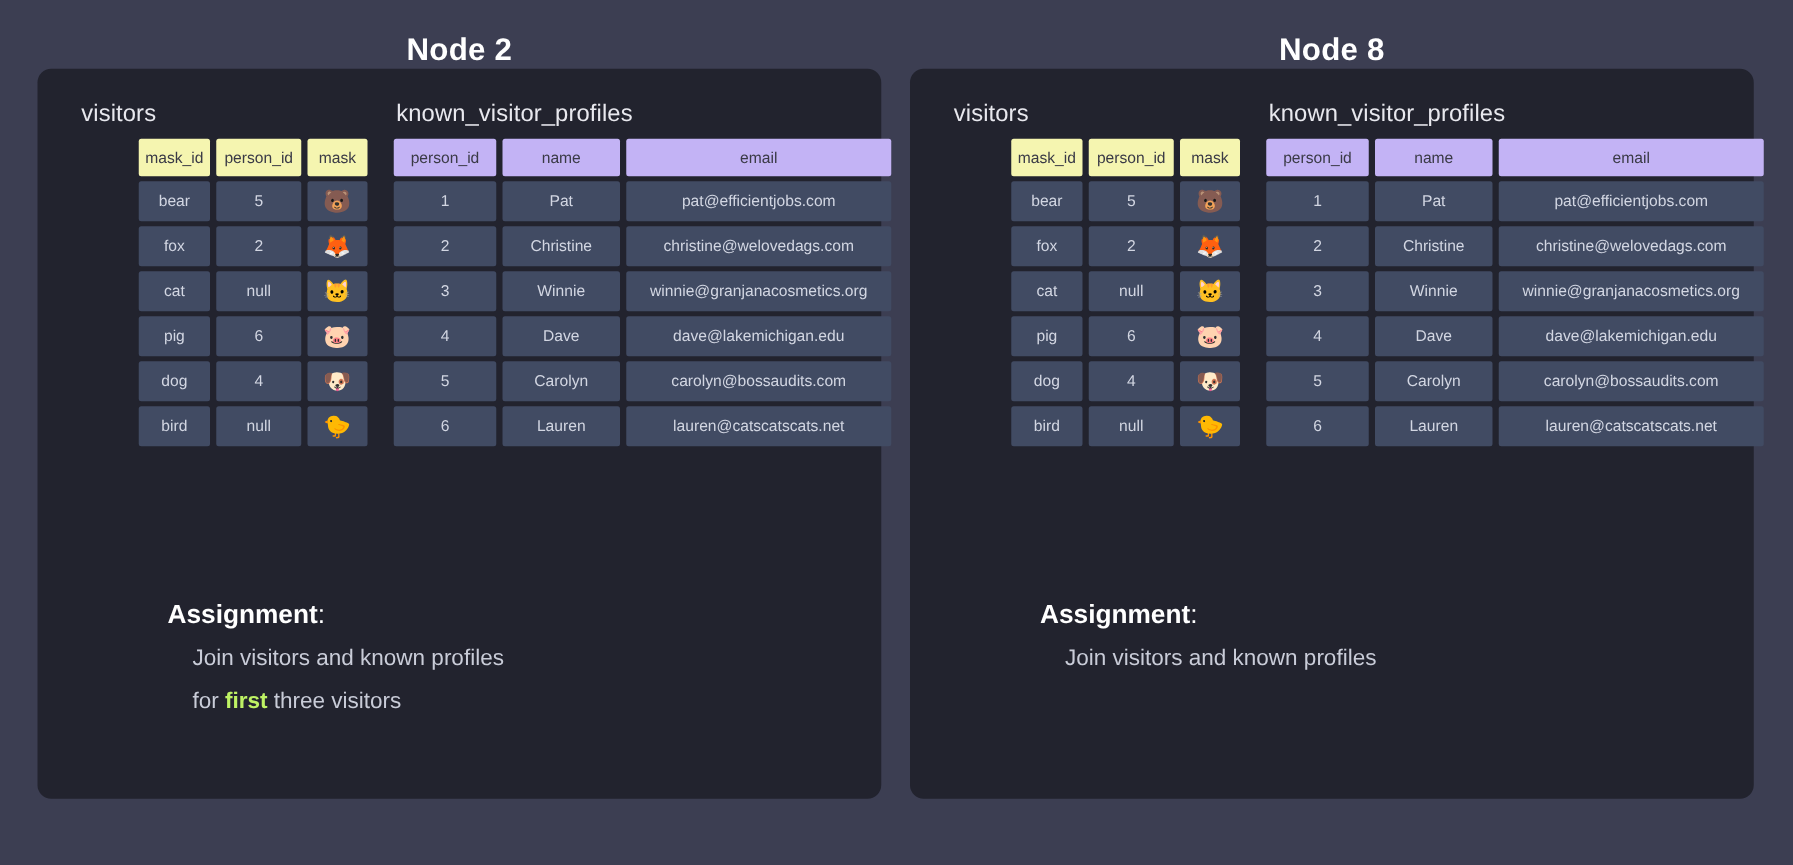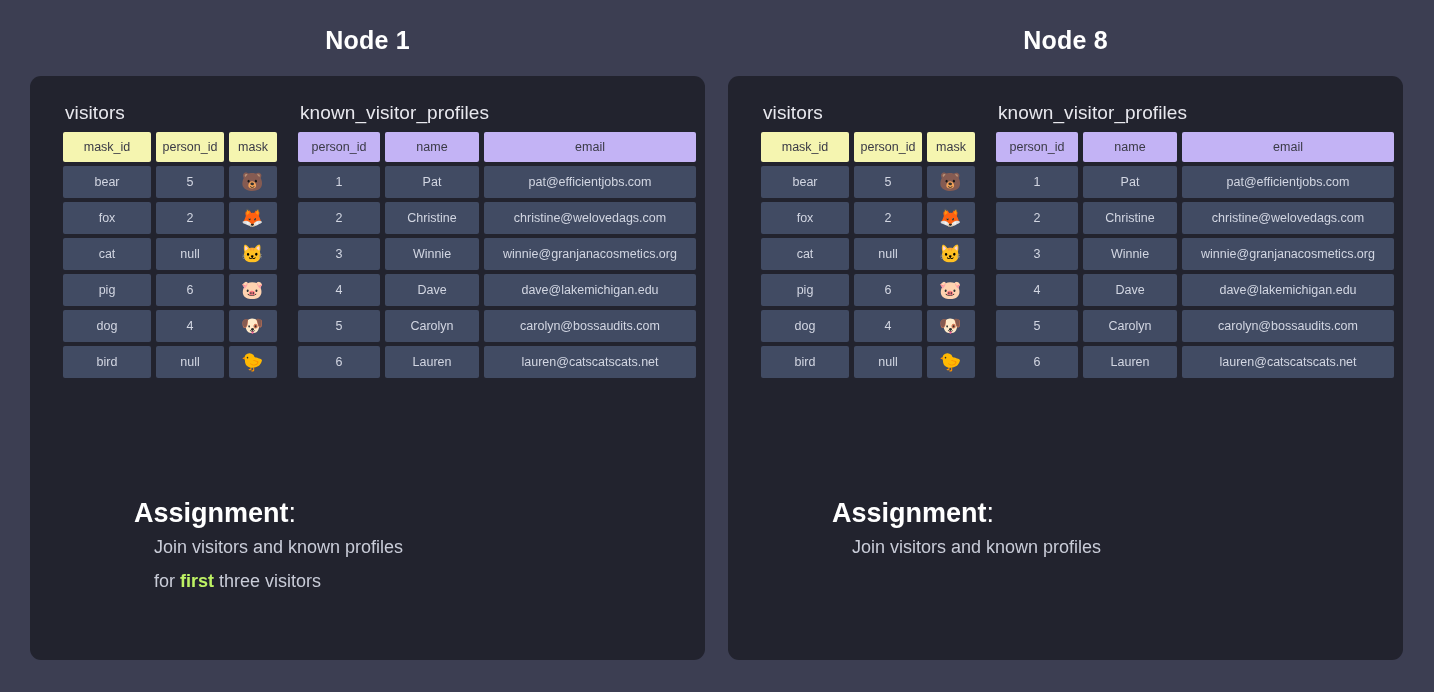--- a/index.html
+++ b/index.html
@@ -39,21 +39,21 @@
     font-size: 25px;
     font-weight: bold;
     letter-spacing: 0.2px;
     padding-top: 25px;
     height: 68px;
     line-height: 30px;
   }
 
   .card {
     position: absolute;
-    top: 76px;
+    top: 55px;
     left: 0;
     width: 675px;
     height: 584px;
     background: #22232e;
     border-radius: 11px;
   }
 
   
   .tables {
     position: absolute;
@@ -103,60 +103,60 @@
   .cell.head.yellow { background: #f5f5b0; }
   .cell.head.purple { background: #c3b3f5; }
 
   .cell.body {
     background: #414b63;
     color: #d2d6e2;
   }
   .cell.emoji { font-size: 18px; line-height: 1; padding-bottom: 1px; }
 
   
-  .w-maskid   { width: 88px; }
+  .w-maskid   { width: 57px; margin-left: 48px; }
   .w-personid { width: 68px; }
   .w-mask     { width: 48px; }
 
   
   .w-pid   { width: 82px; }
   .w-name  { width: 94px; }
   .w-email { width: 212px; }
 
   
   .assignment {
     position: absolute;
     left: 104px;
     top: 420px;
     color: #c9ccd8;
   }
   .assign-head {
     color: #ffffff;
-    font-size: 27px;
+    font-size: 21px;
     font-weight: bold;
     line-height: 34px;
     white-space: nowrap;
   }
   .assign-head .colon { font-weight: normal; }
   .assign-body {
     padding-left: 20px;
     font-size: 18px;
     line-height: 34px;
     color: #c9ccd8;
     white-space: nowrap;
   }
   .assign-body b { color: #bef264; font-weight: bold; }
 </style>
 </head>
 <body>
 
 <div class="stage">
 
   <div class="node node-left">
-    <div class="node-title">Node 1</div>
+    <div class="node-title">Node 2</div>
 
     <div class="card">
 
       <div class="tables">
 
         <div class="table-block visitors">
           <div class="table-caption">visitors</div>
           <div class="trow">
             <div class="cell head yellow w-maskid">mask_id</div>
             <div class="cell head yellow w-personid">person_id</div>

